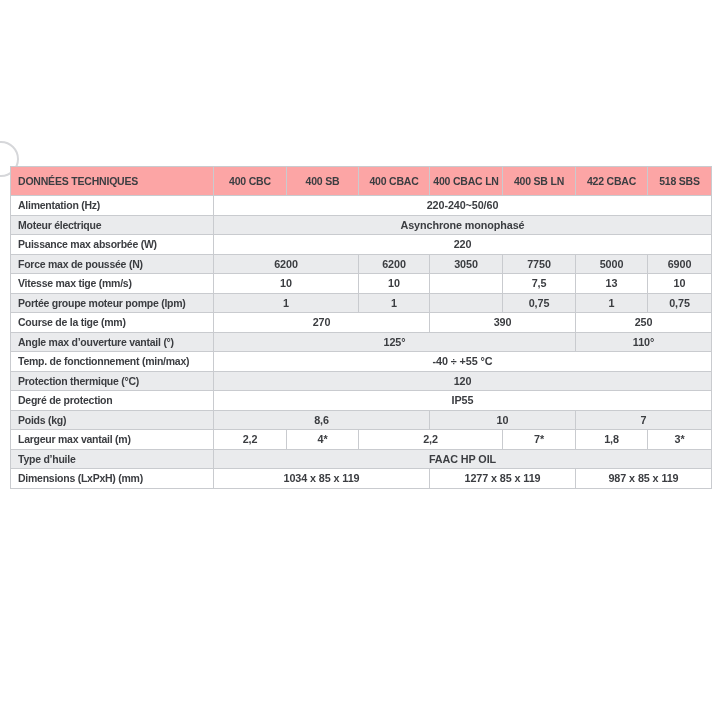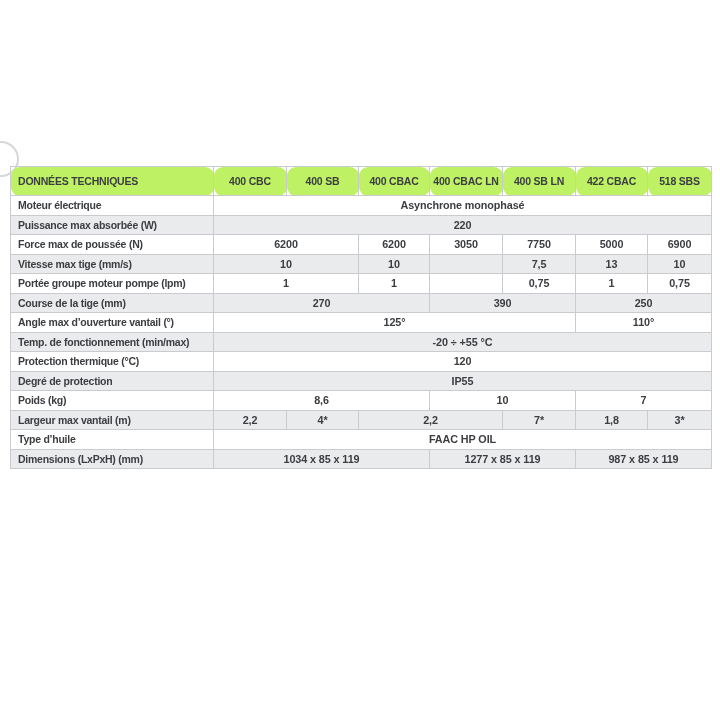--- a/index.html
+++ b/index.html
@@ -32,27 +32,26 @@
   }
   .spec-table th, .spec-table td {
     border: 1px solid #c9cbcf;
     color: #3b3d41;
     vertical-align: middle;
     overflow: hidden;
     white-space: nowrap;
   }
   thead th {
     height: 26px;
-    background: #bef264;
+    background: #fca5a5;
     font-size: 10.5px;
     font-weight: 700;
     text-align: center;
     letter-spacing: -0.2px;
     border-bottom: 1px solid #b6b8bd;
-    border-radius: 9px;
   }
   thead th.lbl { text-align: left; padding-left: 7px; }
   tbody th.lbl {
     text-align: left;
     padding-left: 7px;
     font-size: 10.5px;
     font-weight: 700;
     letter-spacing: -0.25px;
   }
   tbody td {
@@ -94,20 +93,24 @@
         <th>400 SB</th>
         <th>400 CBAC</th>
         <th>400 CBAC LN</th>
         <th>400 SB LN</th>
         <th>422 CBAC</th>
         <th>518 SBS</th>
       </tr>
     </thead>
     <tbody>
       <tr>
+        <th class="lbl">Alimentation (Hz)</th>
+        <td colspan="7">220-240~50/60</td>
+      </tr>
+      <tr>
         <th class="lbl">Moteur électrique</th>
         <td colspan="7">Asynchrone monophasé</td>
       </tr>
       <tr>
         <th class="lbl">Puissance max absorbée (W)</th>
         <td colspan="7">220</td>
       </tr>
       <tr>
         <th class="lbl">Force max de poussée (N)</th>
         <td colspan="2">6200</td>
@@ -141,21 +144,21 @@
         <td colspan="2">390</td>
         <td colspan="2">250</td>
       </tr>
       <tr>
         <th class="lbl">Angle max d’ouverture vantail (°)</th>
         <td colspan="5">125°</td>
         <td colspan="2">110°</td>
       </tr>
       <tr>
         <th class="lbl">Temp. de fonctionnement (min/max)</th>
-        <td colspan="7">-20 ÷ +55 °C</td>
+        <td colspan="7">-40 ÷ +55 °C</td>
       </tr>
       <tr>
         <th class="lbl">Protection thermique (°C)</th>
         <td colspan="7">120</td>
       </tr>
       <tr>
         <th class="lbl">Degré de protection</th>
         <td colspan="7">IP55</td>
       </tr>
       <tr>

